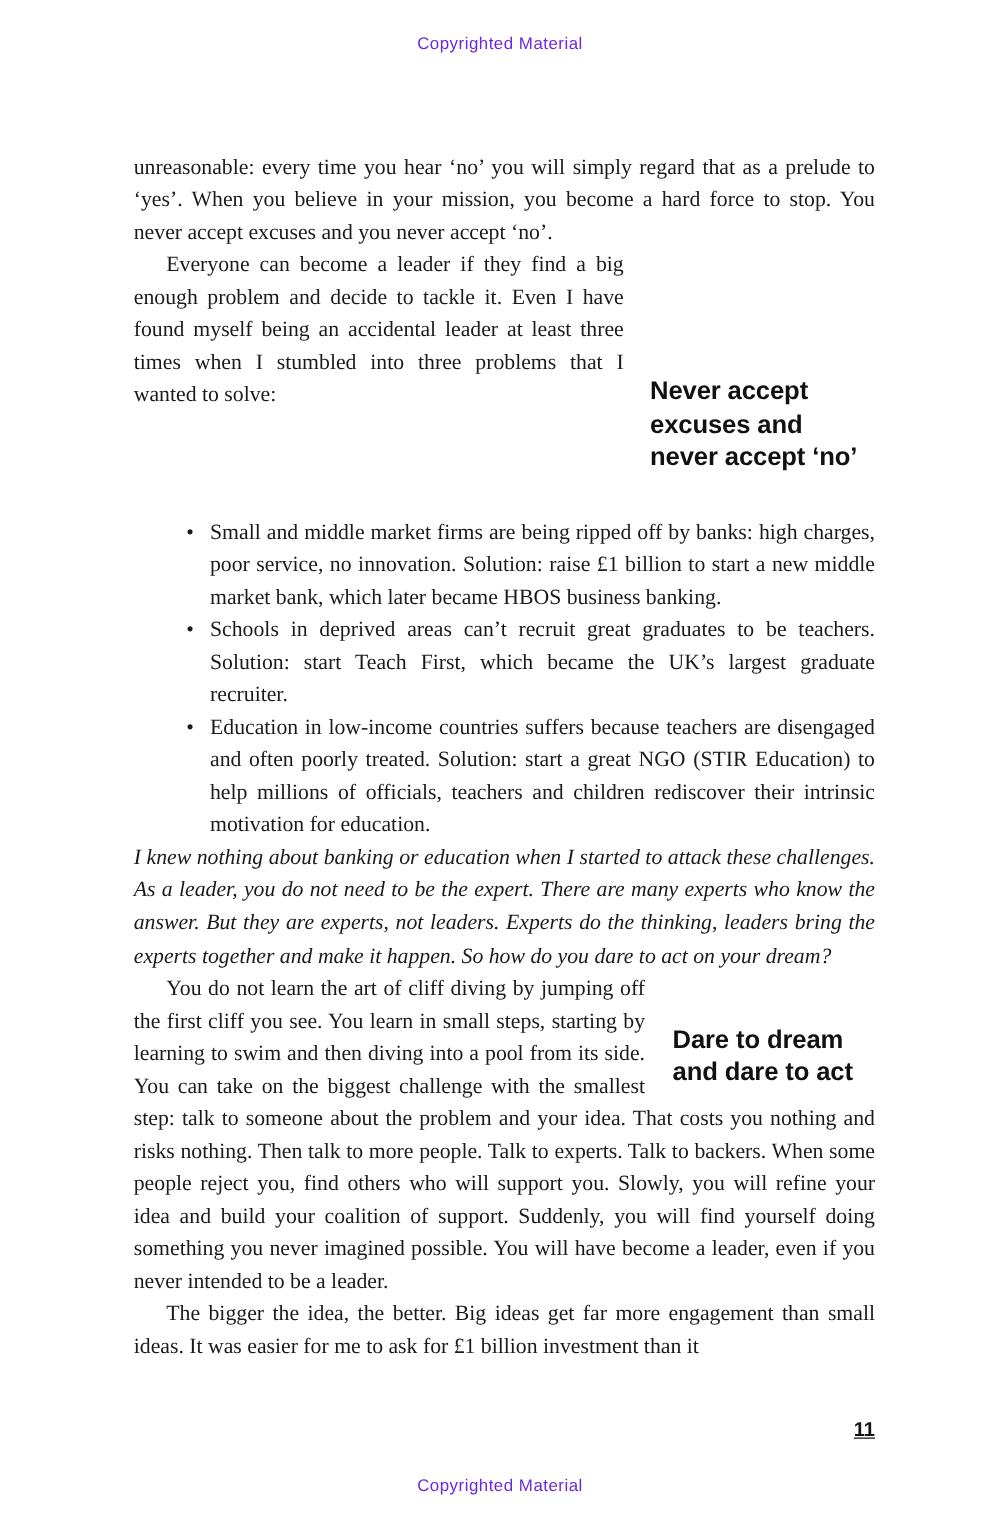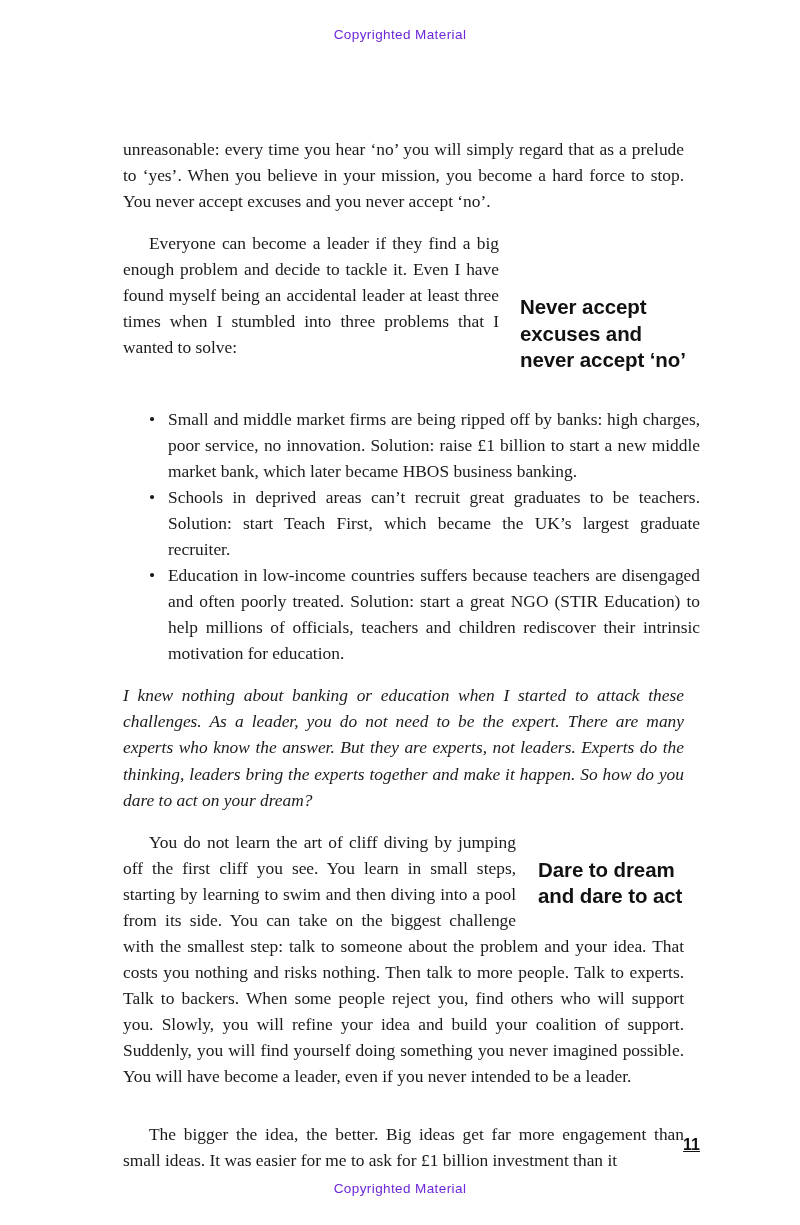--- a/index.html
+++ b/index.html
@@ -53,47 +53,47 @@
 
   
   .content {
     position: absolute;
     left: 107px;
     top: 120px;
     width: 593px;
   }
 
   p.body-par {
-    margin: 16px;
+    margin: 0;
     font-size: 17.4px;
     line-height: 26.05px;
     text-align: justify;
     text-justify: inter-word;
     hyphens: none;
   }
   p.body-par.indent { text-indent: 26px; }
 
   
   .float-quote {
     float: right;
     font-family: "Liberation Sans", "DejaVu Sans", sans-serif;
     font-weight: bold;
     color: #111111;
     font-size: 20.5px;
     line-height: 26.6px;
     letter-spacing: -0.1px;
   }
   .float-quote-1 {
     width: 180px;
-    margin: 64px 0 6px 21px;
+    margin: 102px 0 6px 21px;
     shape-margin: 0;
   }
   .float-quote-2 {
     width: 162px;
-    margin: 28px 0 6px 22px;
+    margin: 42px 0 6px 22px;
   }
 
   
   ul.bullets {
     margin: 26px 0 0 0;
     padding: 0;
     list-style: none;
   }
   ul.bullets li {
     position: relative;

